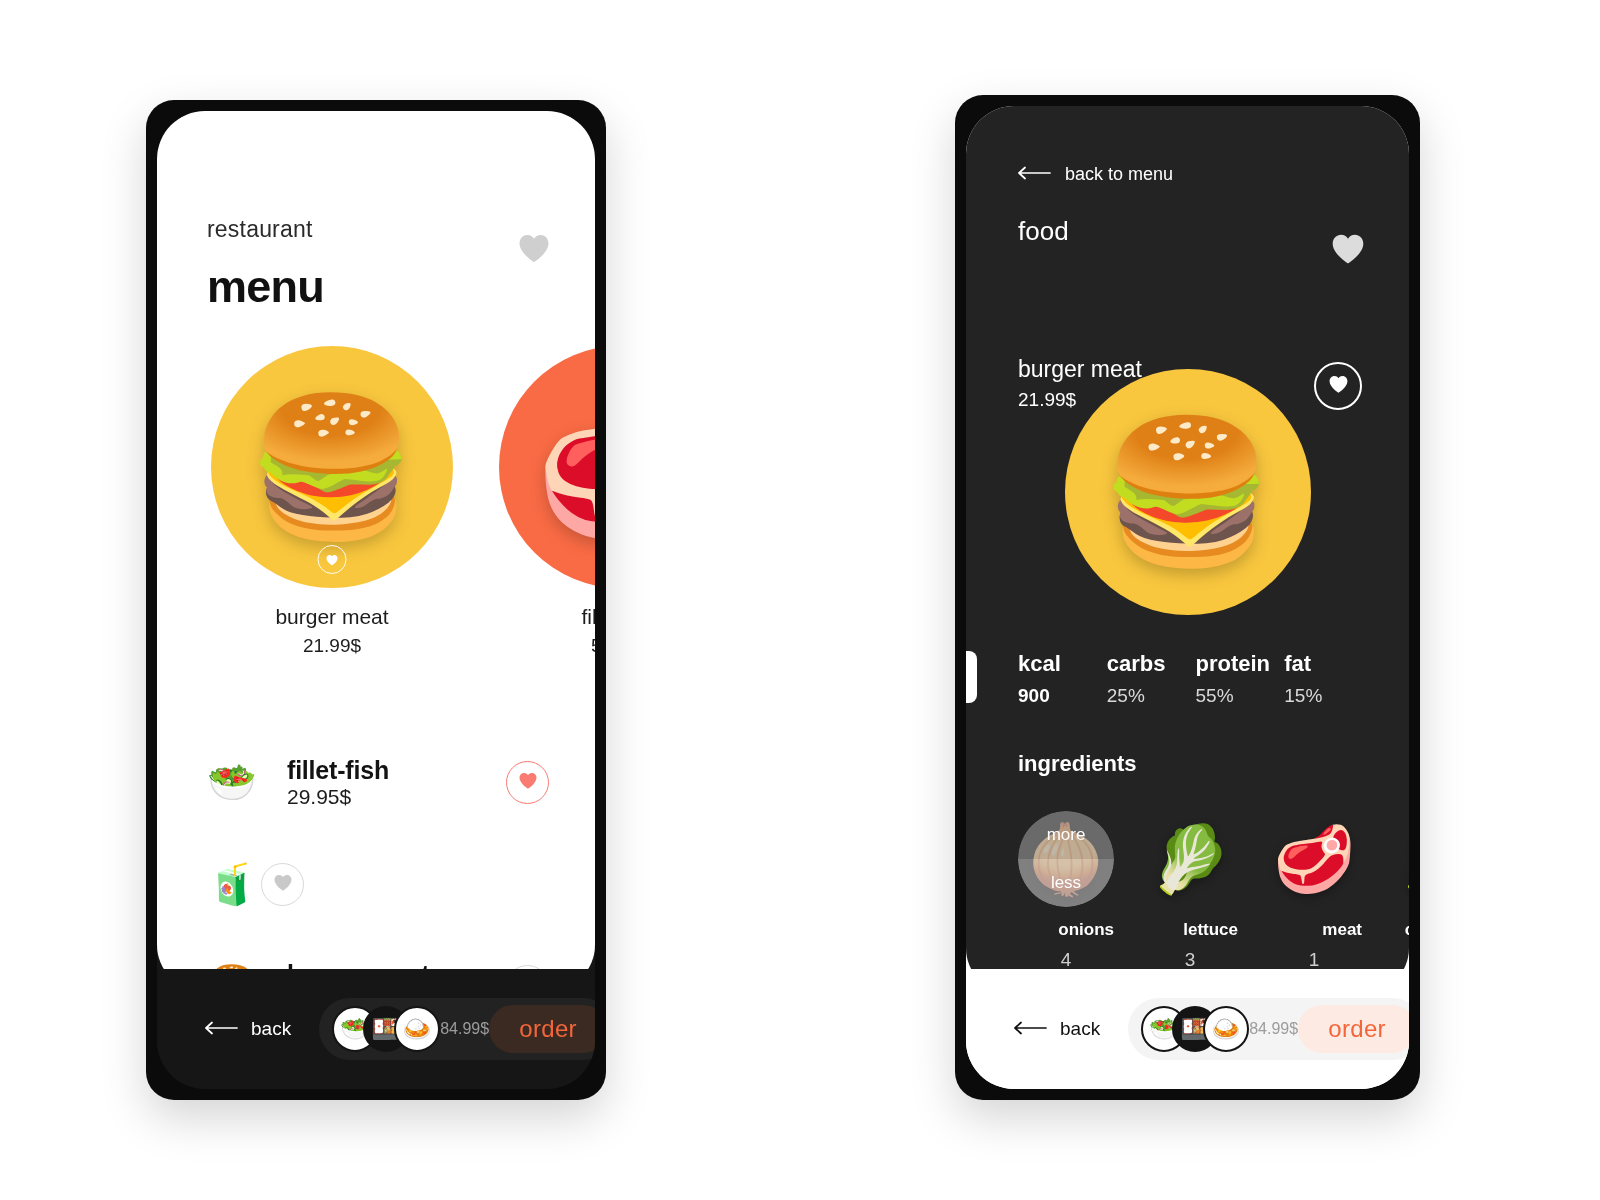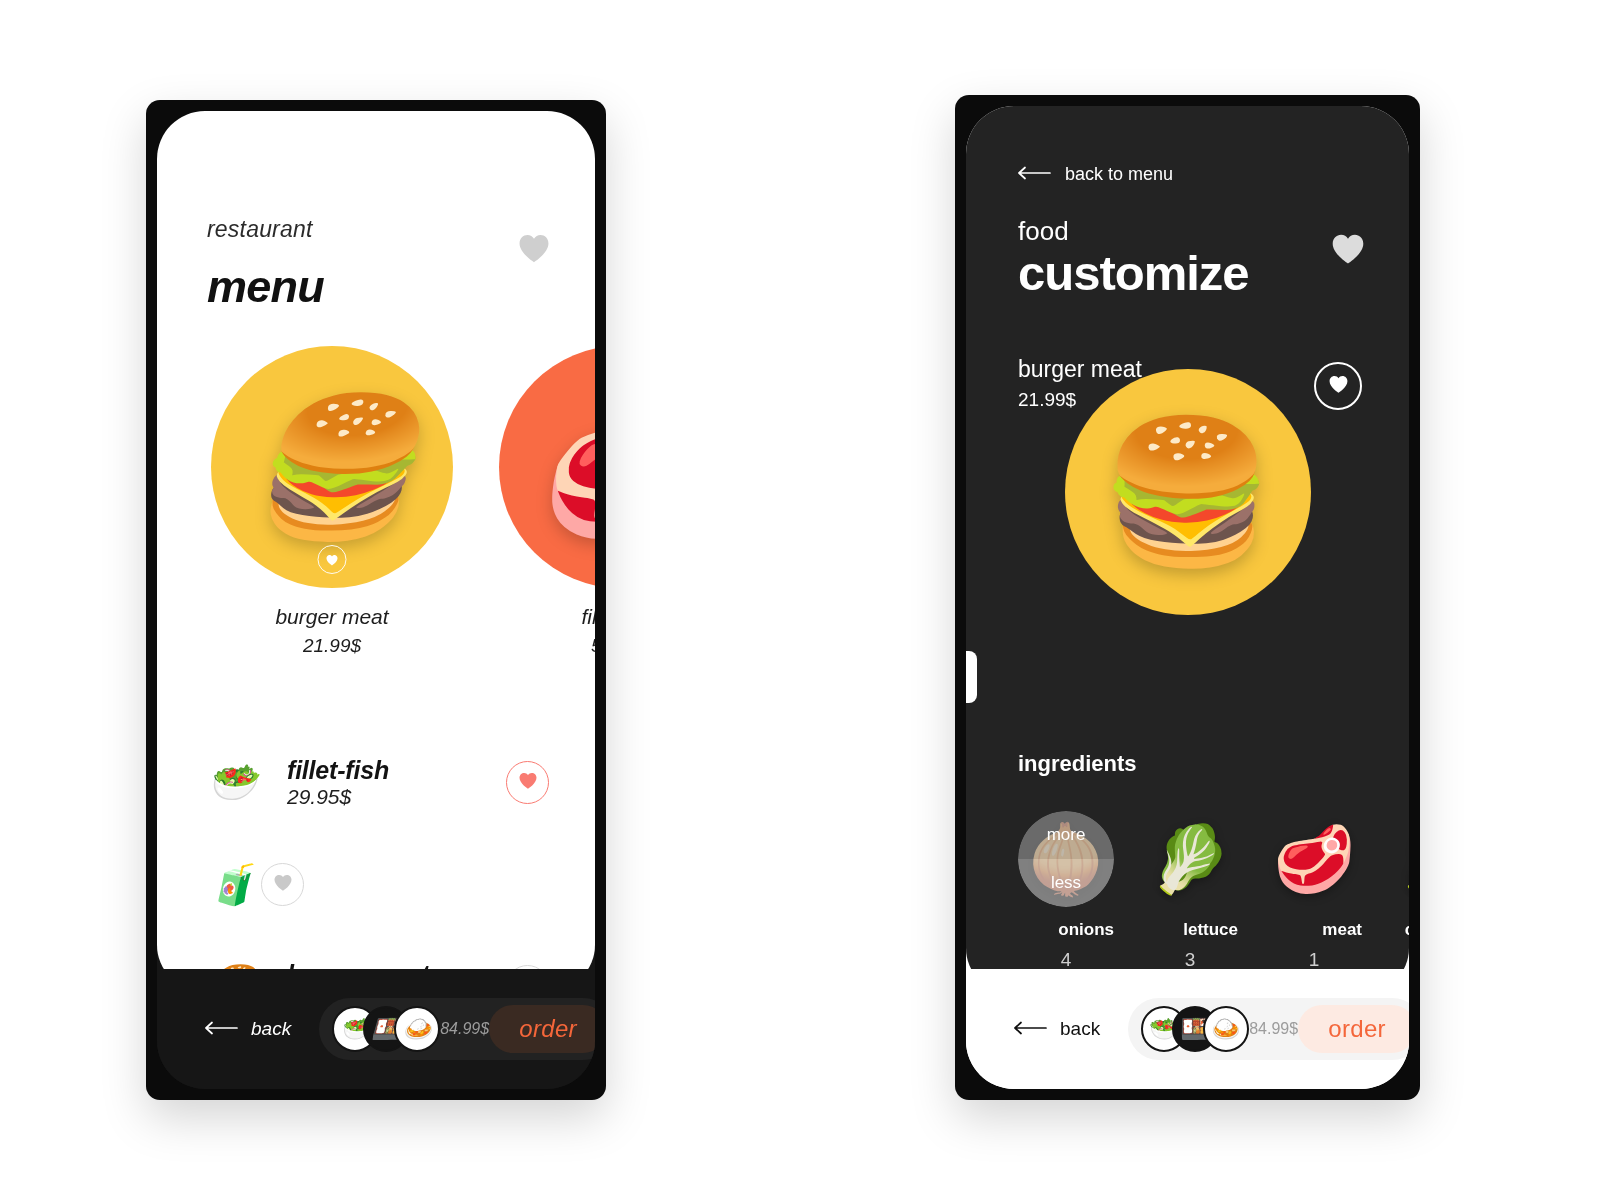--- a/index.html
+++ b/index.html
@@ -13,25 +13,25 @@
     position: relative;
     overflow: hidden;
     font-family: "Liberation Sans", sans-serif;
     -webkit-font-smoothing: antialiased;
   }
 
   
   .phone {
     position: absolute;
     background: #0b0b0b;
-    border-radius: 14px;
+    border-radius: 28px;
     overflow: hidden;
     box-shadow: 0 18px 46px rgba(0,0,0,0.17);
   }
-  #phone-menu   { left: 146px;  top: 100px; width: 460px; height: 1000px; font-style: italic; }
+  #phone-menu   { left: 146px;  top: 100px; width: 460px; height: 1000px; }
   #phone-custom { left: 955px;  top:  95px; width: 465px; height: 1005px; }
 
   .screen {
     position: absolute;
     left: 11px; top: 11px;
     width: calc(100% - 22px);
     height: calc(100% - 22px);
     border-radius: 48px;
     overflow: hidden;
   }
@@ -464,21 +464,20 @@
         <span>
           <svg viewBox="0 0 34 14" width="34" height="14">
               <path d="M1 7h31M1 7l6-5.5M1 7l6 5.5" stroke="#ffffff" stroke-width="1.7" fill="none" stroke-linecap="round" stroke-linejoin="round"></path>
             </svg>
         </span>
         <span>back to menu</span>
       </div>
 
       <div class="cust-header">
         <div class="cust-eyebrow">food</div>
-        <div class="cust-title">customize</div>
         <div class="heart-plain light">
           <svg viewBox="0 0 24 22" width="36" height="33">
               <path d="M12 21S1.8 14.6 1.8 7.8C1.8 4.3 4.4 1.9 7.4 1.9c2 0 3.6 1 4.6 2.6 1-1.6 2.6-2.6 4.6-2.6 3 0 5.6 2.4 5.6 5.9C22.2 14.6 12 21 12 21z" fill="#dcdcdc"></path>
             </svg>
         </div>
       </div>
 
       <div class="item-block">
         <div class="item-name">burger meat</div>
         <div class="item-price">21.99$</div>
@@ -490,20 +489,38 @@
           </span>
         </div>
       </div>
 
       <div class="hero-disc">
         <span class="food">🍔</span>
       </div>
 
       <div class="scroll-pill"></div>
 
+      <div class="nutri">
+        <div class="cell">
+          <div class="k">kcal</div>
+          <div class="v">900</div>
+        </div>
+        <div class="cell">
+          <div class="k">carbs</div>
+          <div class="v">25%</div>
+        </div>
+        <div class="cell">
+          <div class="k">protein</div>
+          <div class="v">55%</div>
+        </div>
+        <div class="cell">
+          <div class="k">fat</div>
+          <div class="v">15%</div>
+        </div>
+      </div>
 
       <div class="ing-title">ingredients</div>
 
       <div class="ing-row">
 
         <div class="ing">
           <div class="ing-img">
             <span class="glyph">🧅</span>
             <div class="moreless">
               <div class="more">more</div>

